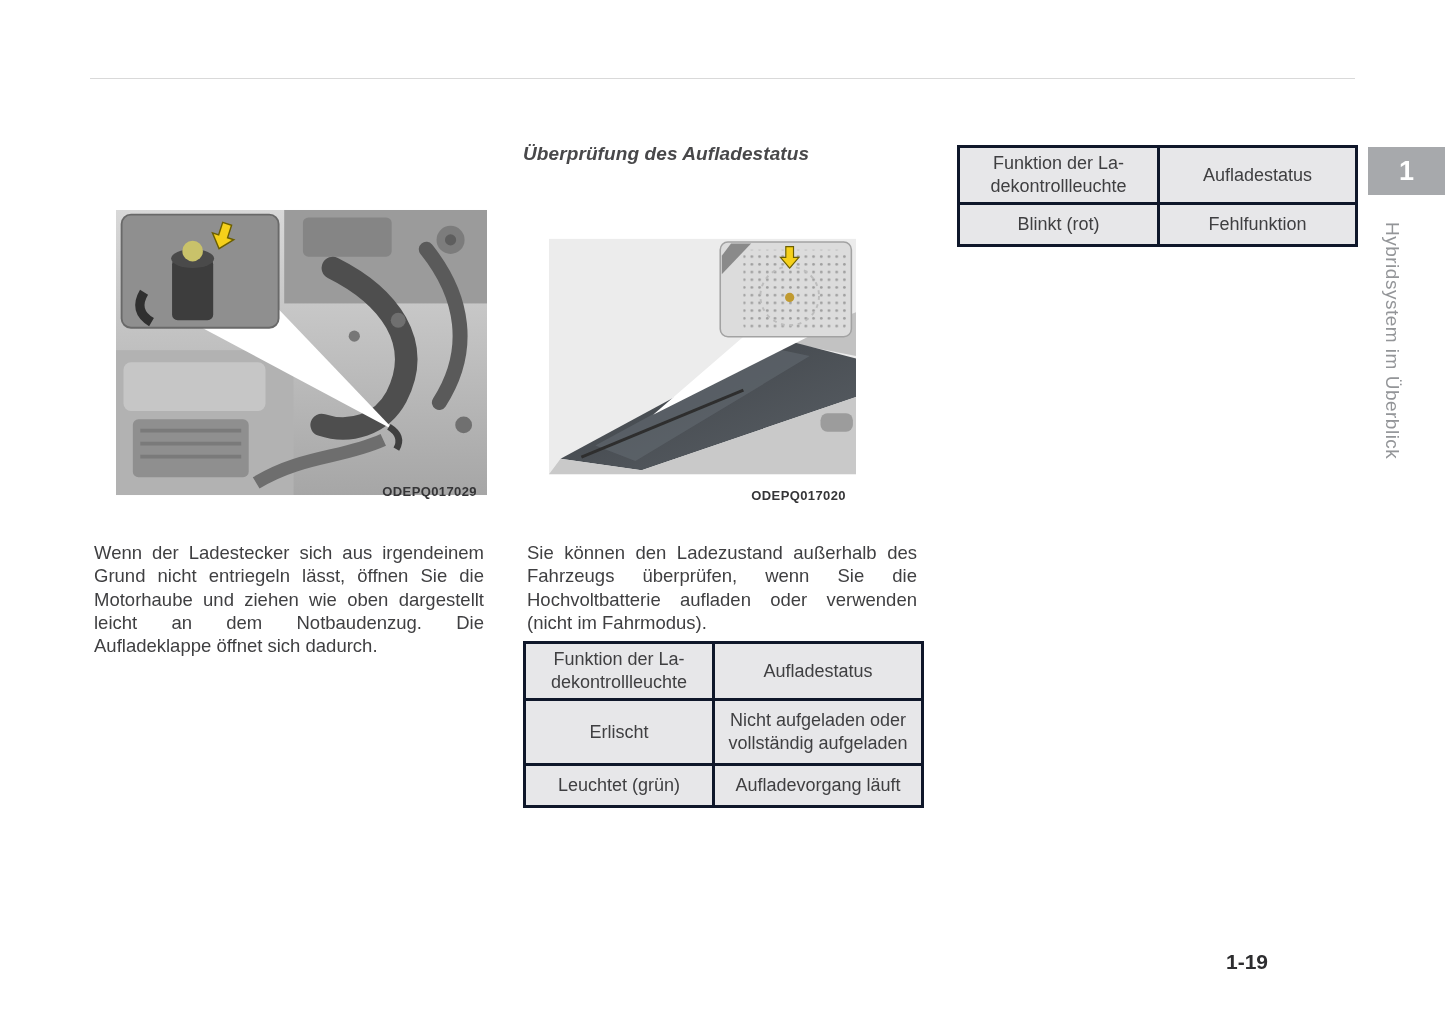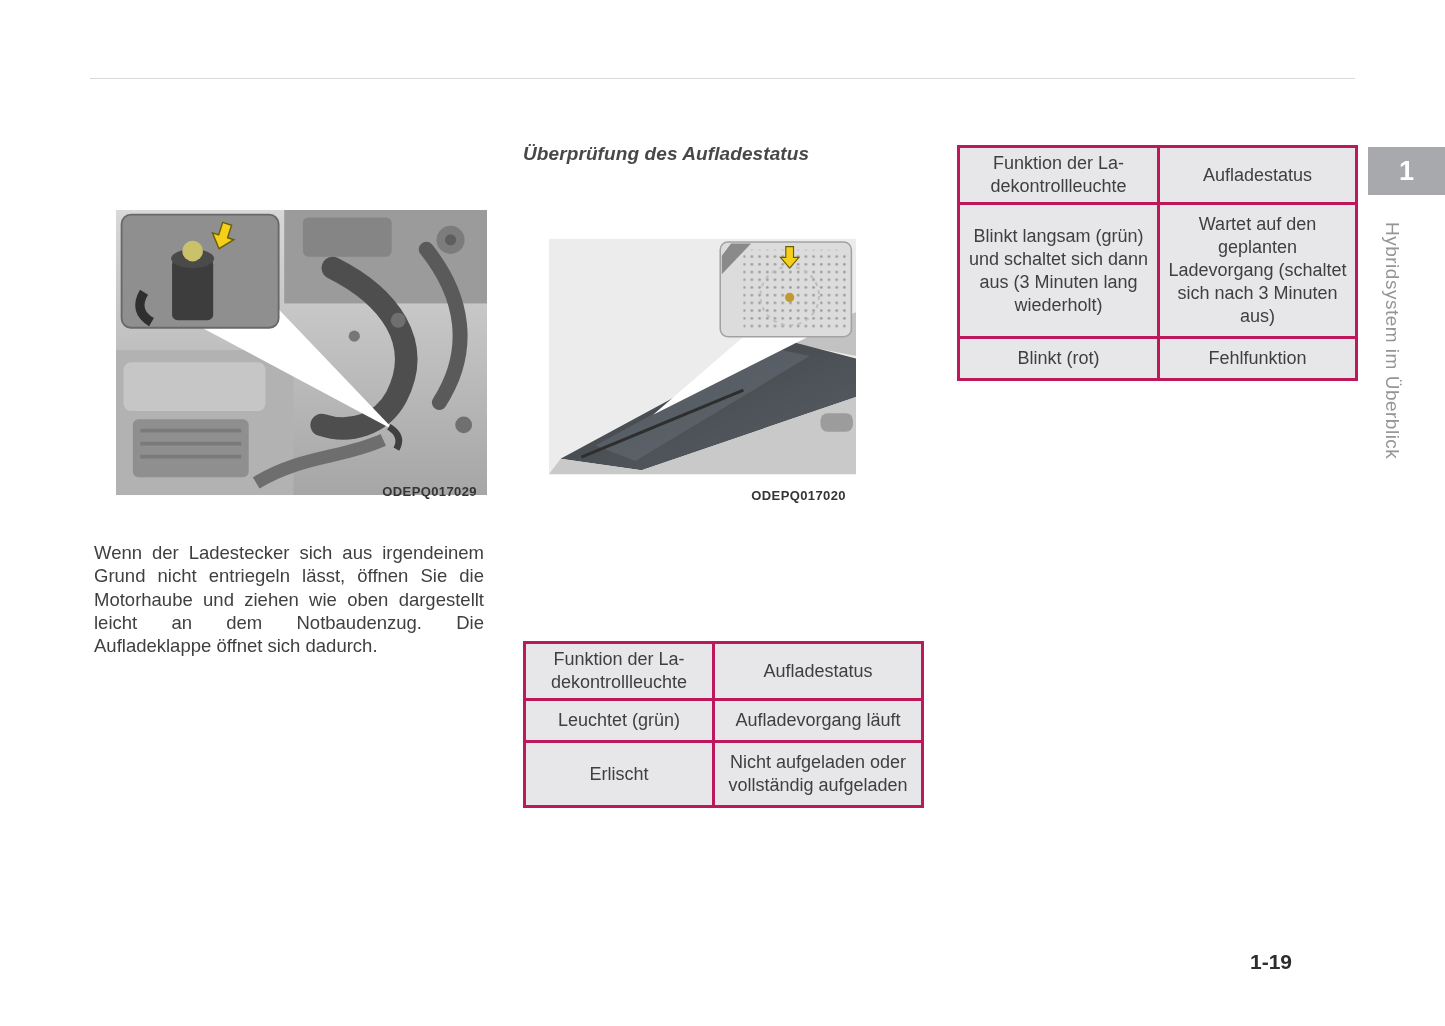--- a/index.html
+++ b/index.html
@@ -18,39 +18,39 @@
   .fig-code {
     position:absolute; right:10px; bottom:6px; font-size:13px; font-weight:bold;
     color:#353537; letter-spacing:0.4px;
   }
   .body-text {
     position:absolute; width:398px; font-size:18.5px; line-height:23.3px;
     text-align:justify; color:#3f3f41; hyphens:auto;
   }
   .body-text p { margin:4px; }
   .data-table {
-    position:absolute; border-collapse:separate; border-spacing:3px; background:#be185d;
+    position:absolute; border-collapse:separate; border-spacing:3px; background:#0f172a;
     table-layout:fixed;
   }
   .data-table td, .data-table th {
     background:#e7e7e9; text-align:center; vertical-align:middle;
     font-size:18px; line-height:23px; font-weight:normal; color:#3f3f41; padding:8px 6px;
   }
   .data-table th { white-space:pre-line; padding:4px 6px; }
   .chapter-tab {
     position:absolute; left:1368px; top:147px; width:77px; height:48px; background:#a7a9ac;
     color:#ffffff; font-size:27px; font-weight:bold;
     display:flex; align-items:center; justify-content:center;
   }
   .side-label {
     position:absolute; left:1381px; top:222px; writing-mode:vertical-rl;
     font-size:19px; color:#939598; letter-spacing:0.5px;
   }
   .page-number {
-    position:absolute; left:1226px; top:950px; width:66px; text-align:right;
+    position:absolute; left:1226px; top:950px; width:66px; 
     font-size:21px; font-weight:bold; color:#2d2d2f;
   }
 </style>
 </head>
 <body>
 
 <div class="page">
 
   <div class="top-rule"></div>
 
@@ -129,59 +129,58 @@
         <polygon points="224,46 262,6 236,6 224,22" fill="#8a8a8a"></polygon>
         <rect x="252" y="14" width="133" height="106" rx="8" fill="url(#dots)"></rect>
         <circle cx="312" cy="74" r="38" fill="none" stroke="#bdbdbd" stroke-width="2.5" stroke-dasharray="5 6"></circle>
         <circle cx="312" cy="76" r="6" fill="#c09a30"></circle>
         <path d="M -5 -16 L 5 -16 L 5 -2 L 12 -2 L 0 12 L -12 -2 L -5 -2 Z" transform="translate(312,26)" fill="#f5d01a" stroke="#6b5e00" stroke-width="1.5"></path>
       </g>
     </svg>
     <span class="fig-code">ODEPQ017020</span>
   </div>
 
+  <div class="body-text" style="left:523px; top:537px;">
+    <p>Sie können den Ladezustand außerhalb des Fahrzeugs überprüfen, wenn Sie die Hochvoltbatterie aufladen oder verwenden (nicht im Fahrmodus).</p>
+  </div>
 
   <table class="data-table" style="left:523px; top:641px; width:398px;">
     <colgroup>
         <col style="width:186px">
         <col style="width:206px">
       </colgroup>
     <tbody>
       <tr>
         <th>Funktion der La-
 dekontrollleuchte</th>
         <th>Aufladestatus</th>
       </tr>
       <tr>
+        <td>Erlischt</td>
+        <td>Nicht aufgeladen oder vollständig aufgeladen</td>
+      </tr>
+      <tr>
         <td>Leuchtet (grün)</td>
         <td>Aufladevorgang läuft</td>
-      </tr>
-      <tr>
-        <td>Erlischt</td>
-        <td>Nicht aufgeladen oder vollständig aufgeladen</td>
       </tr>
     </tbody>
   </table>
 
   <table class="data-table" style="left:957px; top:145px; width:398px;">
     <colgroup>
         <col style="width:197px">
         <col style="width:195px">
       </colgroup>
     <tbody>
       <tr>
         <th>Funktion der La-
 dekontrollleuchte</th>
         <th>Aufladestatus</th>
       </tr>
       <tr>
-        <td>Blinkt langsam (grün) und schaltet sich dann aus (3 Minuten lang wiederholt)</td>
-        <td>Wartet auf den geplanten Ladevorgang (schaltet sich nach 3 Minuten aus)</td>
-      </tr>
-      <tr>
         <td>Blinkt (rot)</td>
         <td>Fehlfunktion</td>
       </tr>
     </tbody>
   </table>
 
   <div class="page-number">1-19</div>
 
 </div>
 

